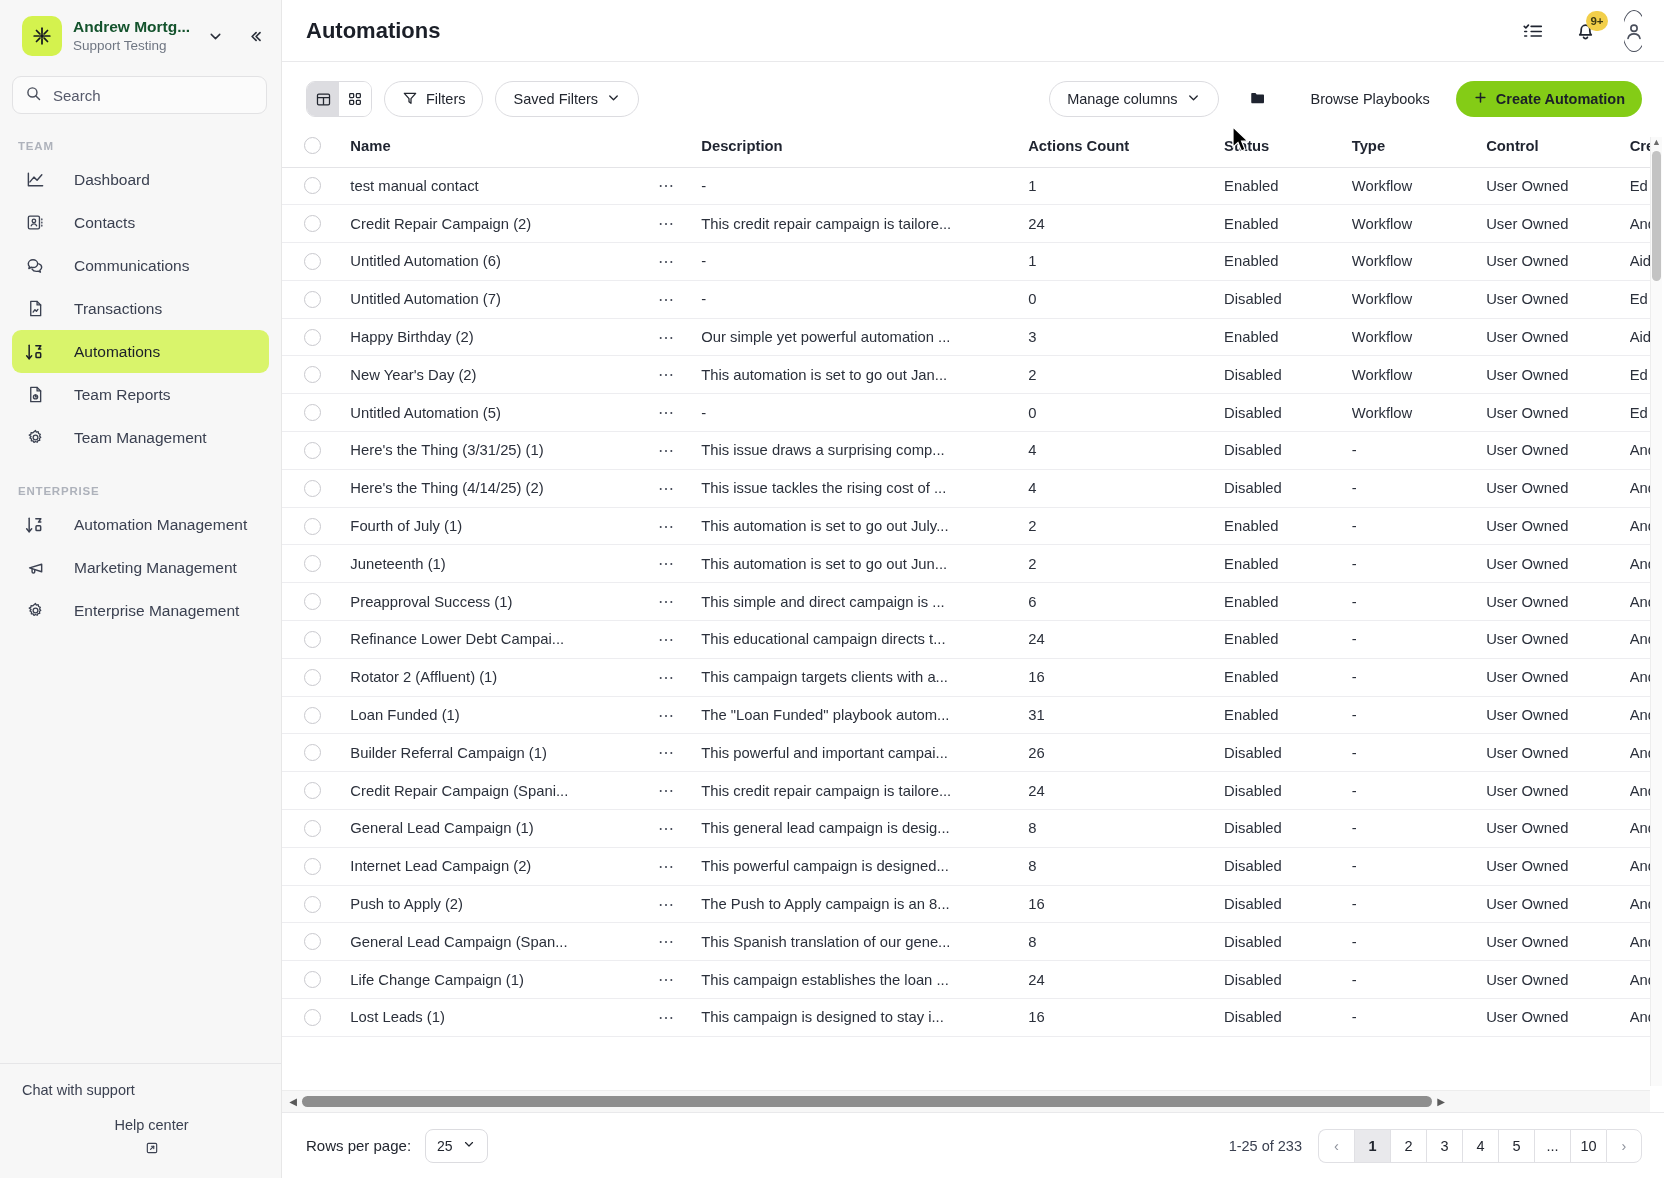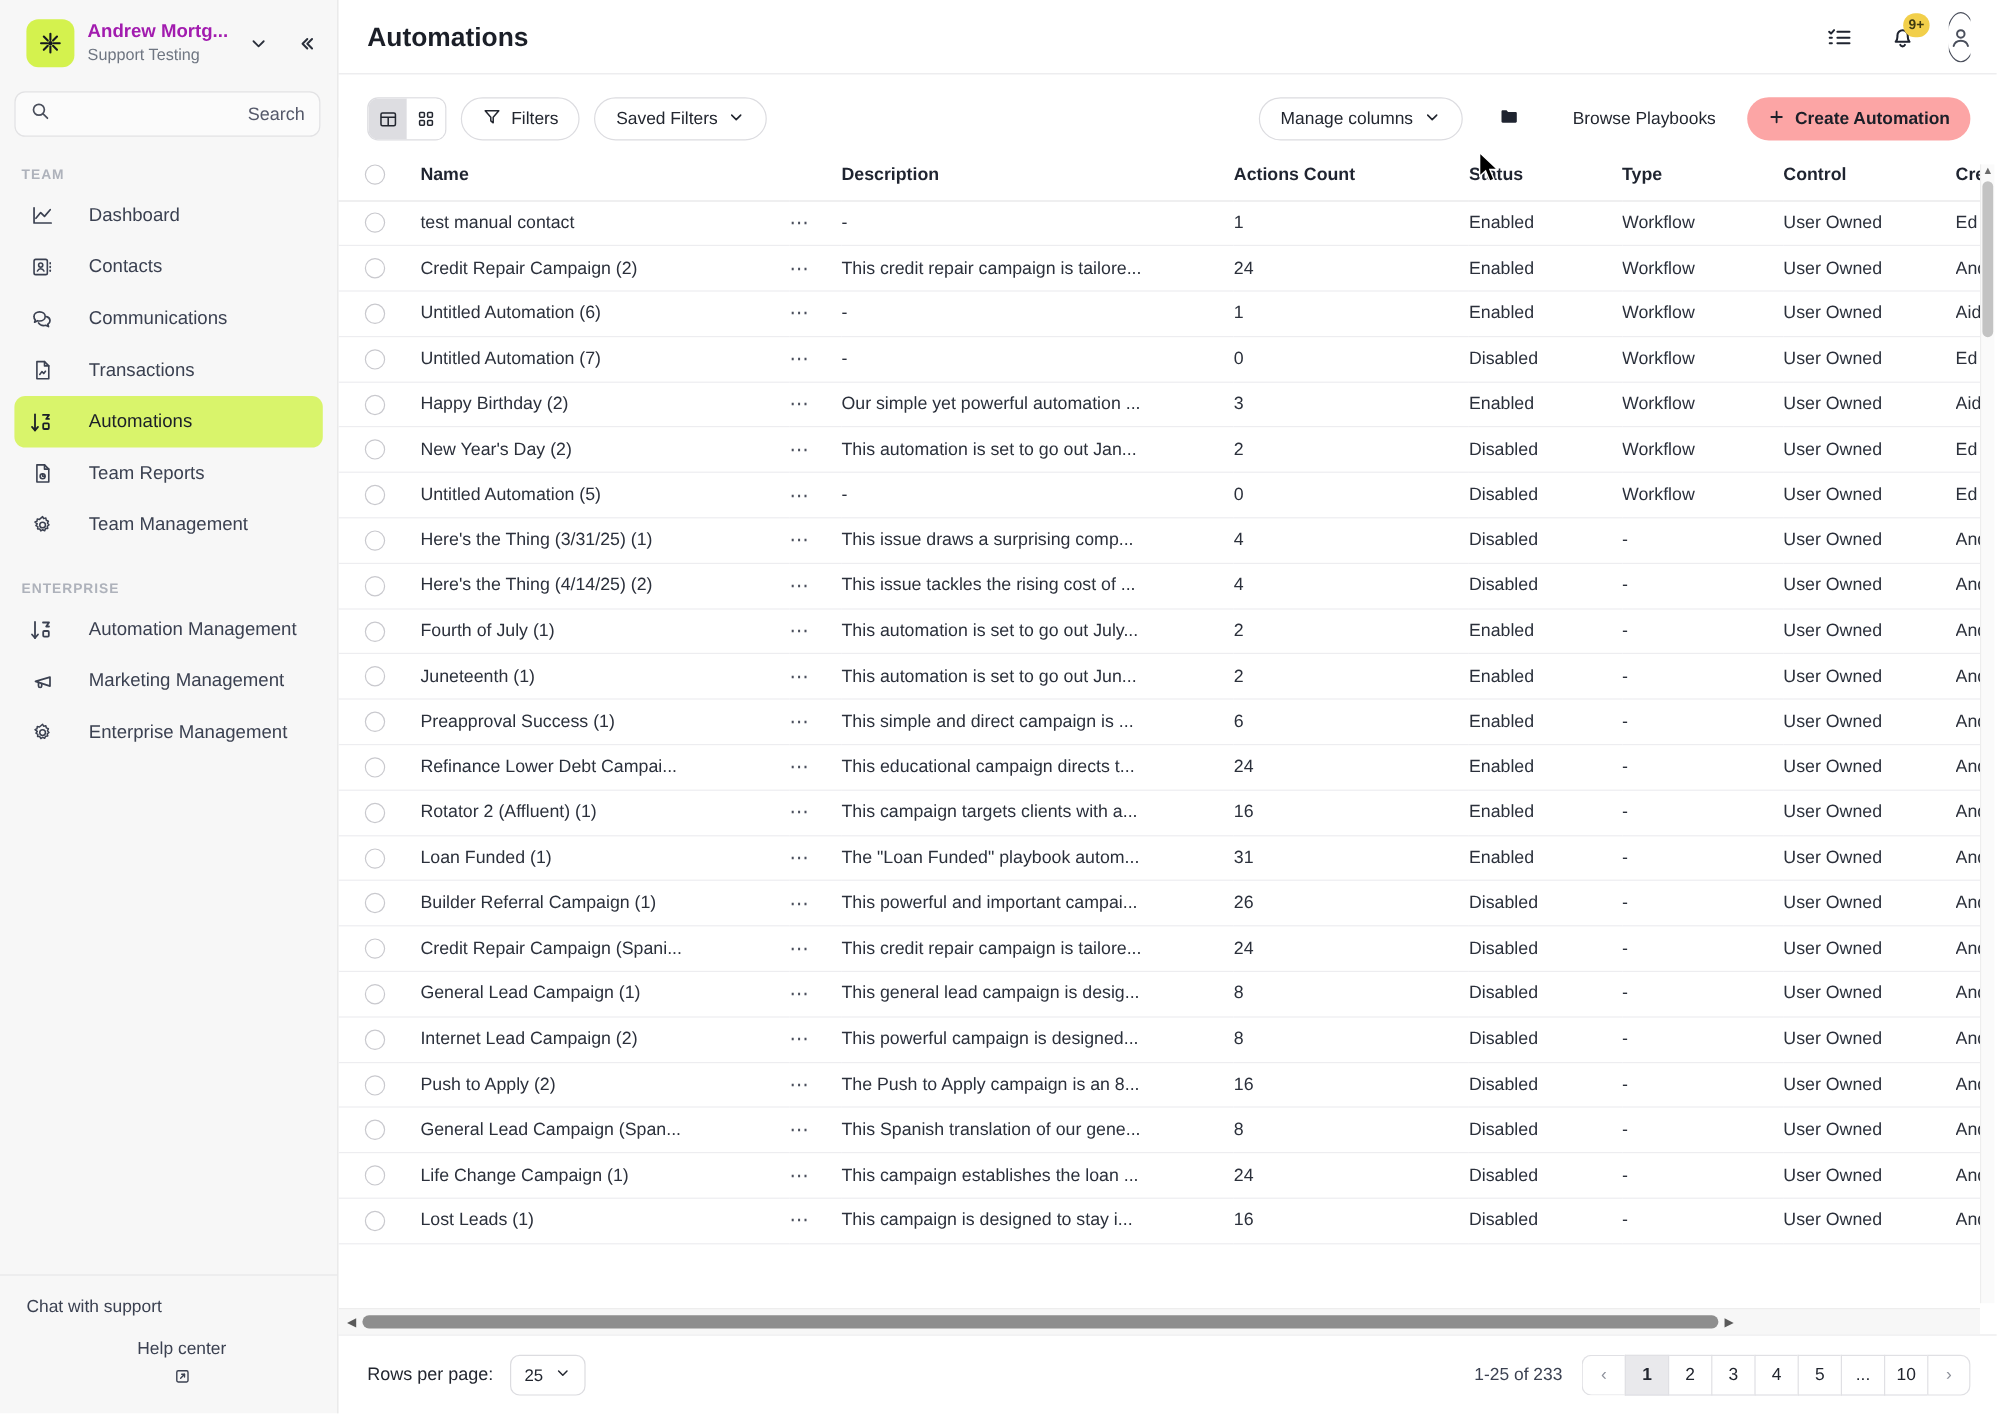--- a/index.html
+++ b/index.html
@@ -27,37 +27,36 @@
     gap: 11px;
   }
   .org-logo {
     width: 40px; height: 40px; border-radius: 10px;
     background: #d4f24e;
     display: flex; align-items: center; justify-content: center;
     flex: 0 0 40px;
   }
   .org-meta { flex: 1 1 auto; min-width: 0; line-height: 1.15; }
   .org-name {
-    font-size: 15.5px; font-weight: bold; color: #a21caf;
+    font-size: 15.5px; font-weight: bold; color: #14532d;
     white-space: nowrap; overflow: hidden;
   }
   .org-sub { font-size: 13.5px; color: #6f7682; margin-top: 2px; white-space: nowrap; }
   .org-caret { width: 22px; height: 22px; display:flex; align-items:center; justify-content:center; cursor: pointer; flex:0 0 22px;}
   .collapse-btn { width: 26px; height: 26px; display:flex;align-items:center;justify-content:center; cursor:pointer; margin-left: 4px; flex:0 0 26px;}
 
   .search-box {
     margin: 8px 14px 0 12px;
     height: 38px;
     border: 1px solid #e2e2e4;
     border-radius: 9px;
     background: #fbfbfb;
     display: flex; align-items: center;
     padding: 0 12px; gap: 11px;
     cursor: text;
-    justify-content: space-between;
   }
   .search-box .ph { font-size: 15px; color: #55596a; }
 
   .nav-section-label {
     font-size: 11.5px; letter-spacing: 0.8px; font-weight: bold;
     color: #aeb2bb; padding: 26px 0 6px 18px; text-transform: uppercase;
   }
   .nav-list { padding: 0 12px; }
   .nav-item {
     display: flex; align-items: center; gap: 28px;
@@ -105,21 +104,21 @@
   .seg-btn { width: 32px; display:flex; align-items:center; justify-content:center; cursor:pointer; background:#fff;}
   .seg-btn.on { background: #dddde1; }
   .btn {
     height: 36px; border: 1px solid #dcdce0; border-radius: 19px;
     background: #fff; display: flex; align-items: center; gap: 8px;
     padding: 0 17px; font-size: 14.5px; color: #22262f; cursor: pointer;
     white-space: nowrap;
   }
   .btn-plain { border: none; background: transparent; padding: 0 8px; gap: 44px; }
   .btn-primary {
-    background: #fca5a5; border: none; font-weight: bold; color: #1b1f28; border-radius: 19px;
+    background: #84cc16; border: none; font-weight: bold; color: #1b1f28; border-radius: 19px;
   }
   .tb-spacer { flex: 1 1 auto; }
 
   
   .table-wrap { flex: 1 1 auto; position: relative; overflow: hidden; min-height: 0; }
   .table-scroll { position: absolute; inset: 0 14px 22px 0; overflow: hidden; }
   table.grid { border-collapse: collapse; table-layout: fixed; width: 1530px; }
   table.grid th {
     font-size: 14.8px; font-weight: bold; color: #1f2430; text-align: left;
     padding: 0 0 13px 0; border-bottom: 1px solid #e4e4e7; height: 36px; vertical-align: bottom;

